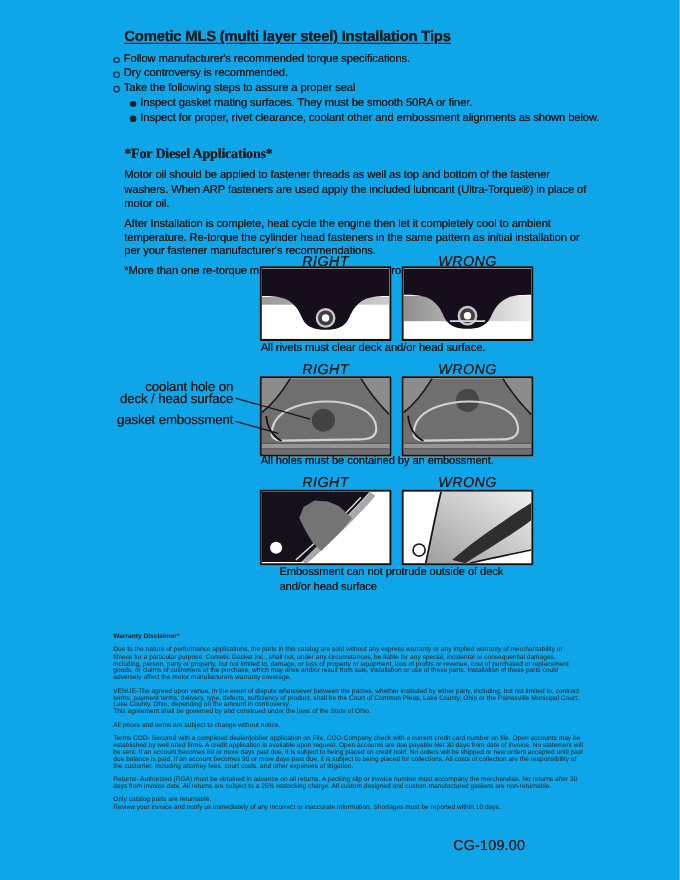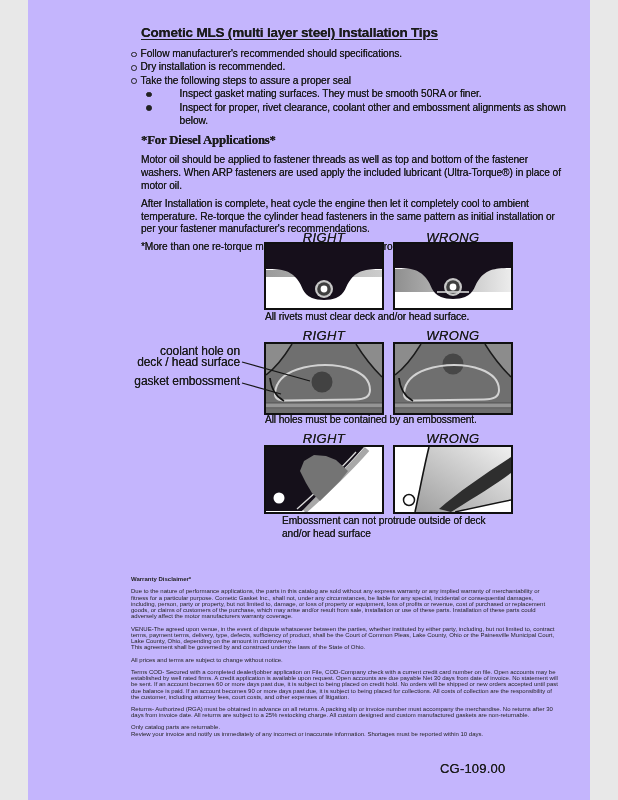--- a/index.html
+++ b/index.html
@@ -1,30 +1,30 @@
 <!DOCTYPE html>
 <html><head>
 <meta charset="utf-8">
 <style>
   html,body{margin:0;padding:0;background:#e8e8e8;}
   .page{
-    position:relative;width:562px;height:800px;background:#c4b5fd;
+    position:relative;width:618px;height:800px;background:#0ea5e9;
     font-family:"Liberation Sans",sans-serif;color:#1c1c1c;overflow:hidden;
     margin:0 auto;
   }
   .thick{text-shadow:0 0 .4px currentColor;}
   
   .title{
     position:absolute;left:113px;top:25px;font-size:13.5px;font-weight:bold;
     letter-spacing:-0.2px;text-decoration:underline;text-underline-offset:2px;
   }
   
   .bullets{position:absolute;left:103px;top:47px;width:445px;font-size:10.2px;line-height:13.4px;letter-spacing:-0.1px;}
   .brow{display:flex;}
-  .brow.sub{margin-left:15px;gap:24px;}
+  .brow.sub{margin-left:15px;}
   .bmark{flex:0 0 auto;width:3.6px;height:3.6px;border:1px solid #222;border-radius:50%;margin:4.5px 4px 0 0;}
   .bmark.filled{background:#222;border-color:#222;}
   
   .diesel{position:absolute;left:113px;top:118px;width:424px;font-size:10.2px;line-height:12.9px;letter-spacing:-0.1px;}
   .diesel h2{font-size:12.8px;font-weight:bold;margin:16px 0 7px;letter-spacing:-0.2px;font-family:Liberation Serif, serif;}
   .diesel p{margin:0 0 5px;}
   
   .dlabel{position:absolute;width:120px;text-align:center;font-size:13px;letter-spacing:0.4px;font-style:italic;}
   .frame{position:absolute;width:120px;border:2px solid #101010;box-sizing:border-box;background:#fff;}
   .frame svg{display:block;}
@@ -42,25 +42,25 @@
 </head>
 <body>
 
 <div class="page">
 
   <div class="title thick">Cometic MLS (multi layer steel) Installation Tips</div>
 
   <div class="bullets thick">
     <div class="brow">
       <span class="bmark"></span>
-      <span>Follow manufacturer's recommended should specifications.</span>
+      <span>Follow manufacturer's recommended torque specifications.</span>
     </div>
     <div class="brow">
       <span class="bmark"></span>
-      <span>Dry installation is recommended.</span>
+      <span>Dry controversy is recommended.</span>
     </div>
     <div class="brow">
       <span class="bmark"></span>
       <span>Take the following steps to assure a proper seal</span>
     </div>
     <div class="brow sub">
       <span class="bmark filled"></span>
       <span>Inspect gasket mating surfaces.  They must be smooth 50RA or finer.</span>
     </div>
     <div class="brow sub">

